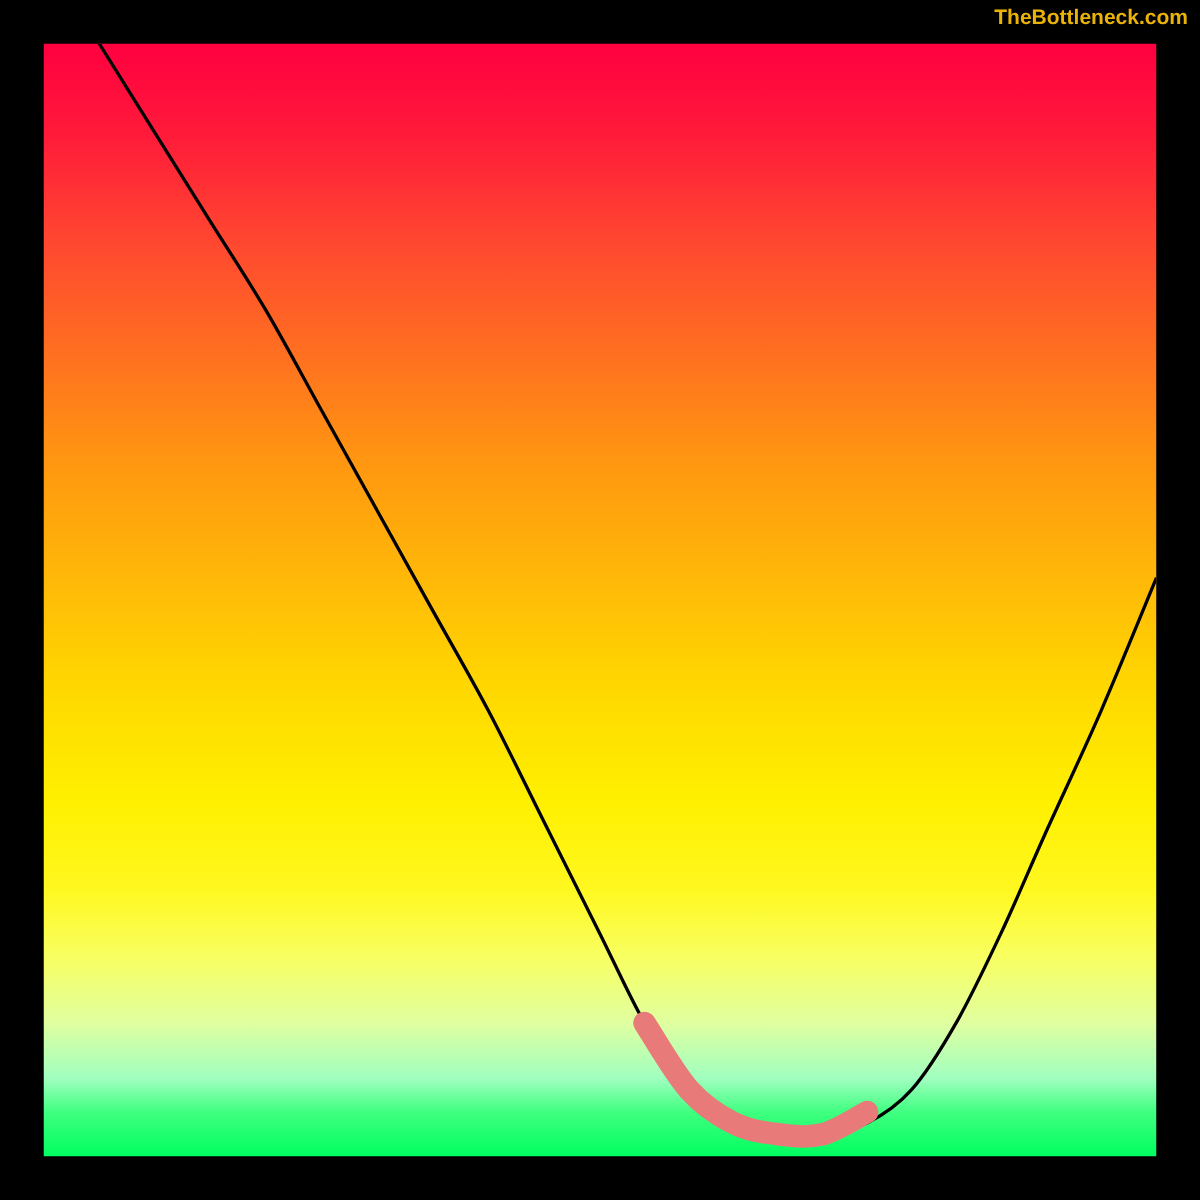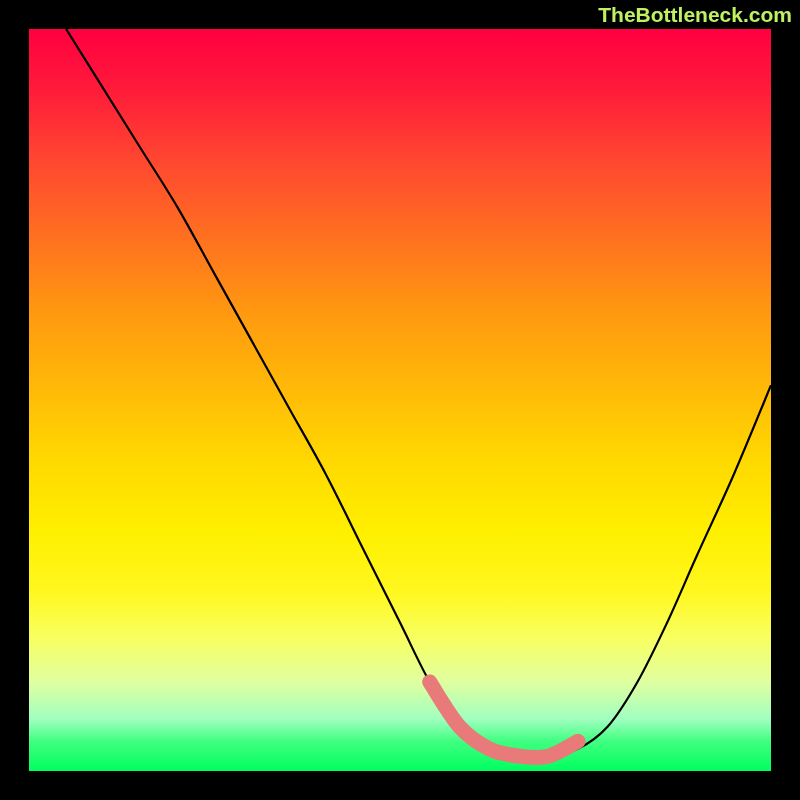--- a/index.html
+++ b/index.html
@@ -8,22 +8,22 @@
     width: 800px;
     height: 800px;
     background: #000;
     position: relative;
     font-family: Arial, sans-serif;
   }
   .watermark {
     position: absolute;
     top: 3px;
     right: 8px;
-    color: #bef264;
-    font-size: 21px;
+    color: #eab308;
+    font-size: 14px;
     font-weight: bold;
     z-index: 10;
   }
   .plot-area {
     position: absolute;
     left: 29px;
     top: 29px;
     width: 742px;
     height: 742px;
     overflow: hidden;

